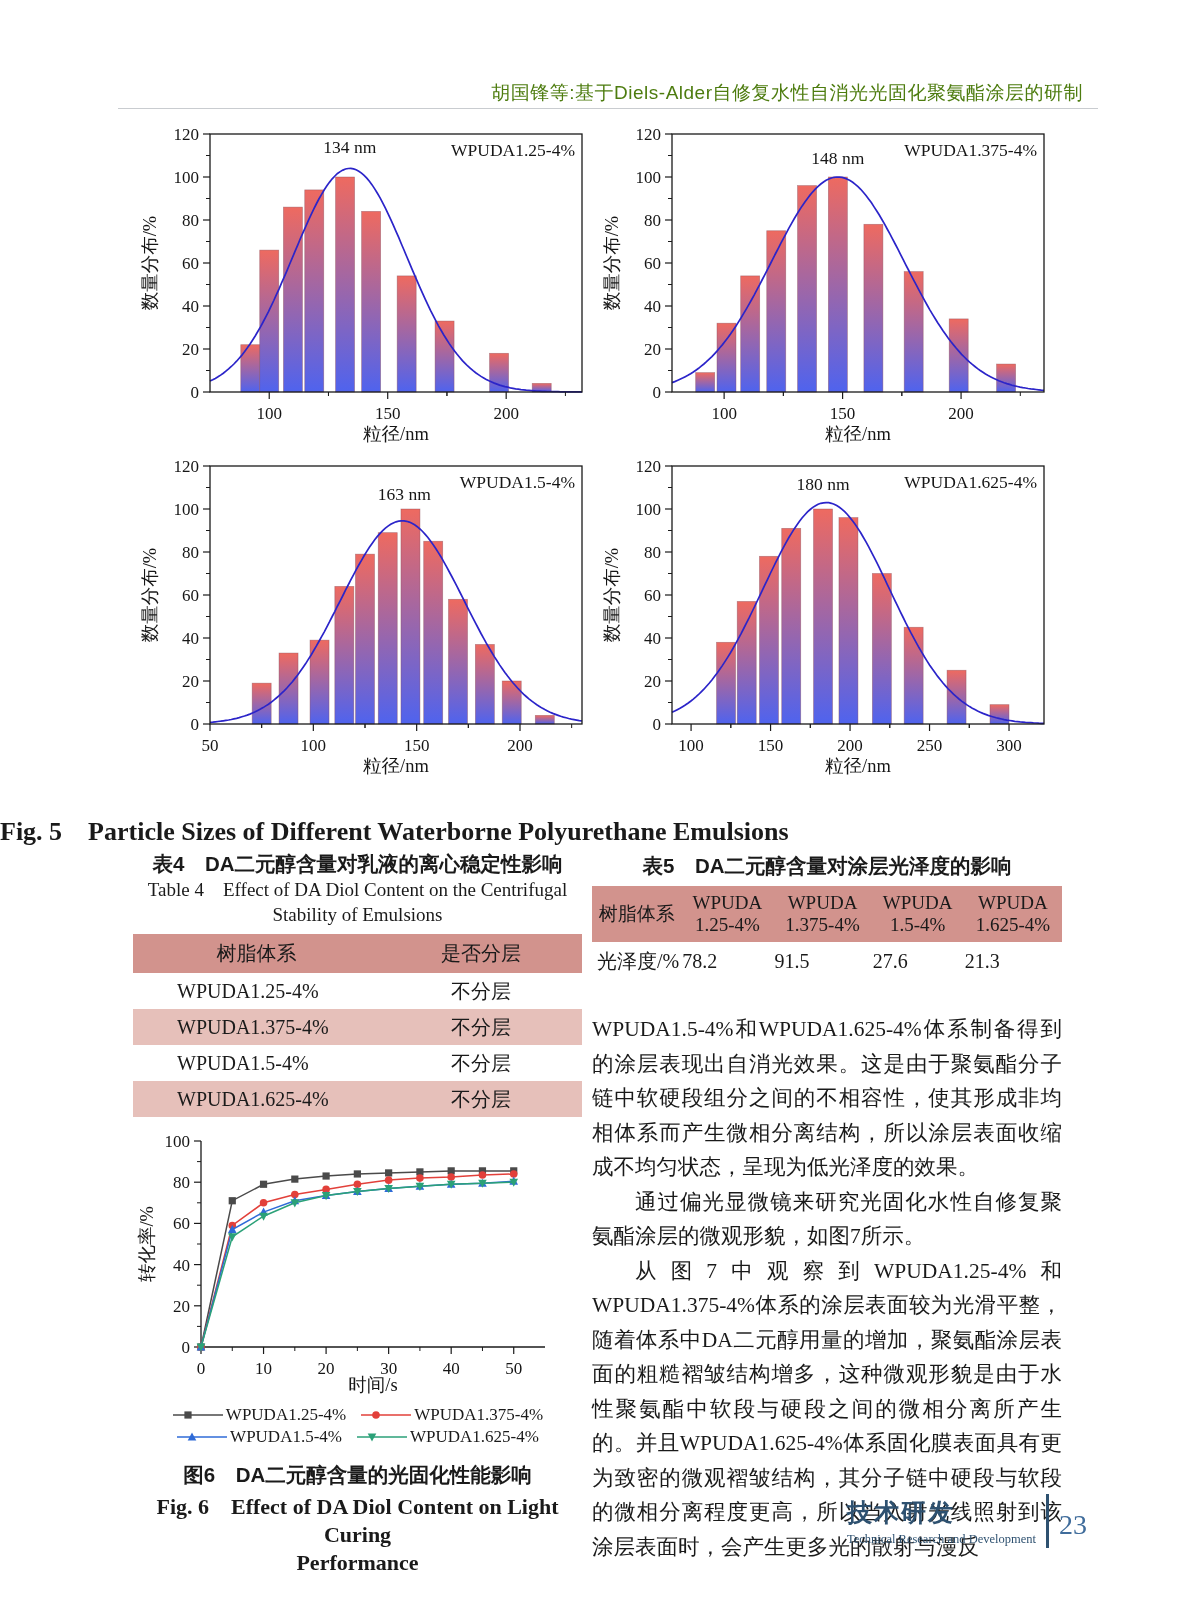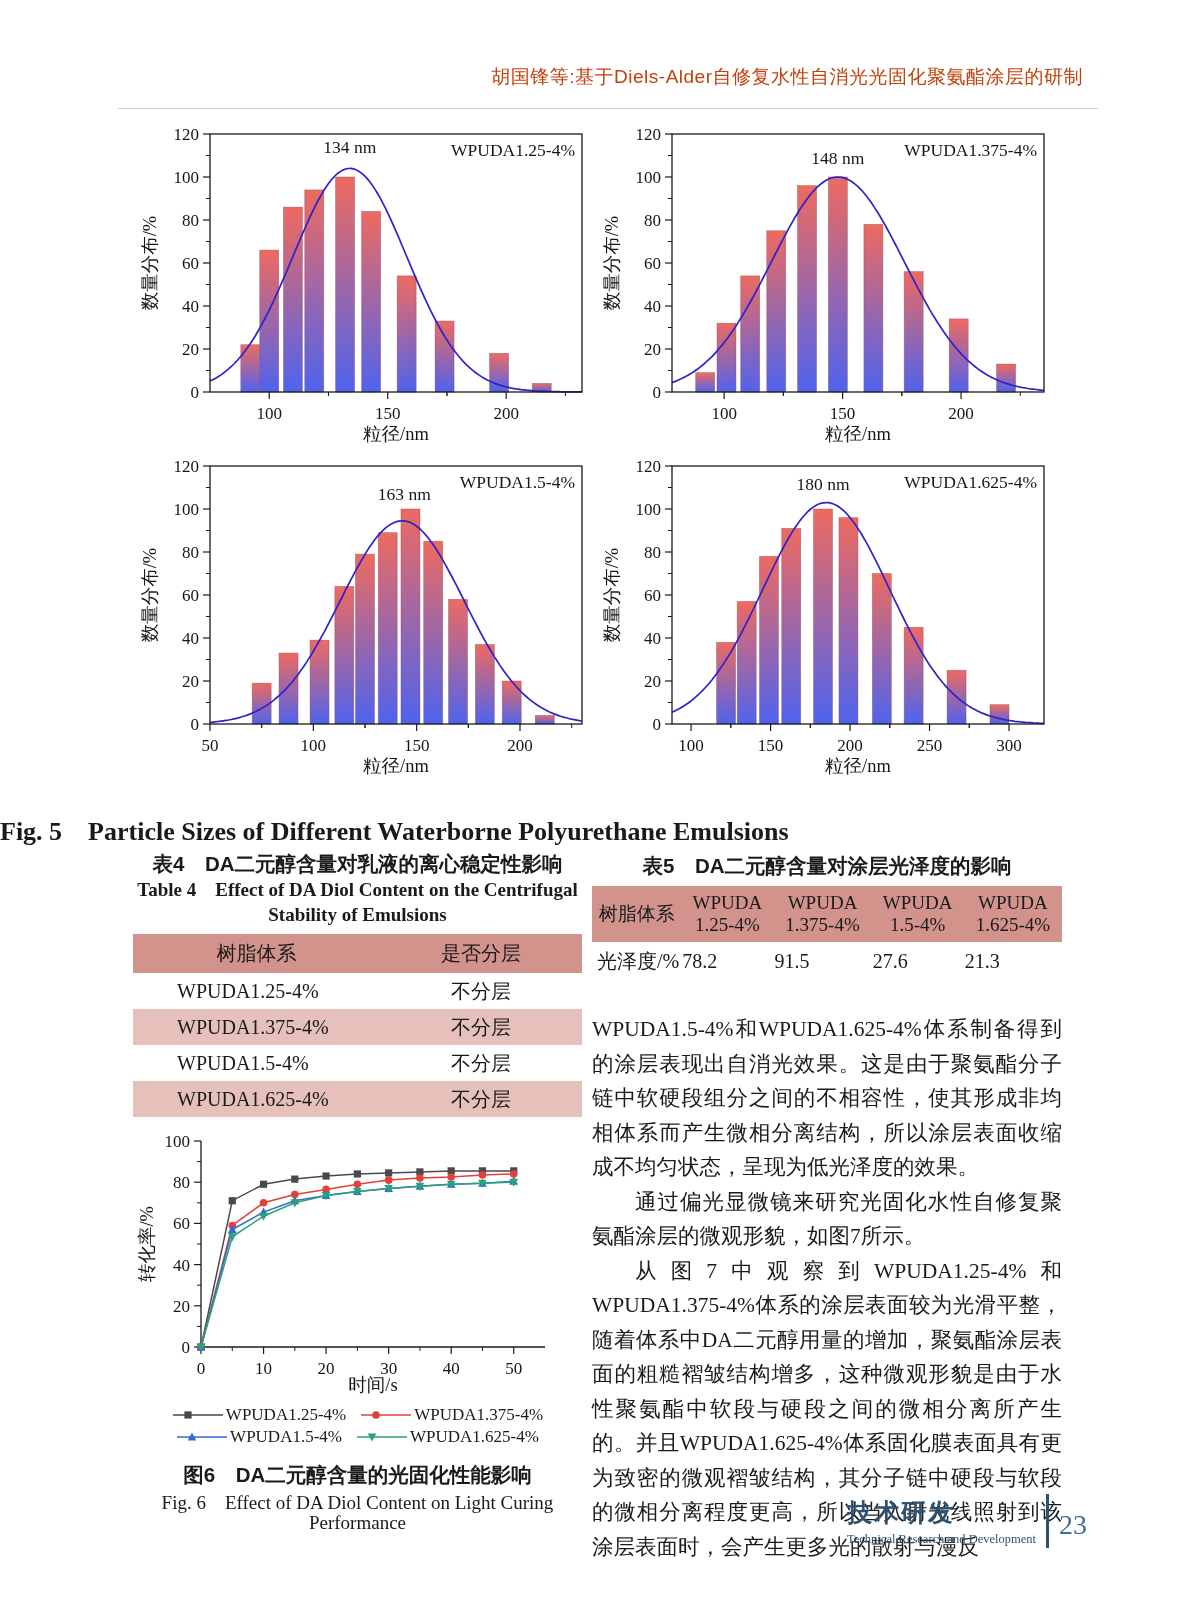--- a/index.html
+++ b/index.html
@@ -1,56 +1,56 @@
 <!DOCTYPE html>
 <html><head>
 <meta charset="utf-8">
 <style>
   html,body{margin:0;padding:0;background:#e8e8e8;}
   .page{position:relative;width:1187px;height:1600px;background:#ffffff;margin:0 auto;overflow:hidden;
         font-family:"Liberation Serif","DejaVu Serif",serif;color:#1a1a1a;}
   
-  .header-title{position:absolute;top:64px;right:104px;font-size:19px;color:#c2410c;
+  .header-title{position:absolute;top:80px;right:104px;font-size:19px;color:#4d7c0f;
                 font-family:"Liberation Sans","DejaVu Sans",sans-serif;letter-spacing:.5px;}
   .header-rule{position:absolute;top:108px;left:118px;width:980px;height:1px;background:#c9ccd0;}
   
   .fig5-grid{position:absolute;left:136px;top:120px;display:grid;grid-template-columns:462px 462px;grid-template-rows:332px 332px;}
   .chart-cell{width:462px;height:332px;}
   svg text{font-family:"Liberation Serif","DejaVu Serif",serif;fill:#161616;}
   .caption-cn{position:absolute;width:100%;text-align:center;font-family:"Liberation Sans","DejaVu Sans",sans-serif;
               font-weight:bold;font-size:21px;white-space:pre-wrap;}
   .caption-en{position:absolute;width:100%;text-align:left;font-weight:bold;font-size:26px;white-space:pre-wrap;}
   #fig5-cap-cn{top:786px;}
   #fig5-cap-en{top:814px;}
   
   .left-col{position:absolute;left:133px;top:850px;width:449px;}
   .right-col{position:absolute;left:592px;top:852px;width:470px;}
   .tbl-title-cn{text-align:center;font-family:"Liberation Sans","DejaVu Sans",sans-serif;font-weight:bold;
                 font-size:20.5px;white-space:pre-wrap;line-height:27px;}
-  .tbl-title-en{text-align:center;font-weight:bold;font-size:19px;line-height:25px;white-space:pre-wrap;}
+  .tbl-title-en{text-align:center;font-weight:normal;font-size:19px;line-height:25px;white-space:pre-wrap;}
   table{border-collapse:collapse;width:100%;margin-top:7px;}
   td,th{font-weight:normal;font-size:20px;}
   #table4 th{height:37px;}
   #table4 td{height:34px;}
   #table4 .c0{width:55%;}
   #table4 tbody .c0{padding-left:44px;text-align:left;}
   #table4 .c1{text-align:center;}
   #table4 thead th{text-align:center;}
   #table5 thead th{height:54px;text-align:center;font-size:19px;line-height:22px;}
   #table5 td{height:36px;font-size:20px;}
   #table5 td.rowlab{text-align:center;padding-left:4px;}
   
   .fig6-wrap{margin-top:8px;text-align:center;}
   .legend{margin-top:0;display:flex;flex-direction:column;align-items:center;gap:2px;
           font-size:17px;}
   .legend-row{display:flex;gap:14px;justify-content:center;}
   .legend-item{display:flex;align-items:center;gap:2px;white-space:nowrap;}
   .fig6-cap-cn{margin-top:14px;text-align:center;font-family:"Liberation Sans","DejaVu Sans",sans-serif;
                font-weight:bold;font-size:20.5px;white-space:pre-wrap;}
-  .fig6-cap-en{margin-top:4px;text-align:center;font-weight:normal;font-size:19px;line-height:20px;white-space:pre-wrap;}
+  .fig6-cap-en{margin-top:4px;text-align:center;font-weight:bold;font-size:22px;line-height:28px;white-space:pre-wrap;}
   
   .body-text{margin-top:32px;font-size:21.5px;line-height:34.5px;text-align:justify;}
   .body-text p{margin:0;}
   .body-text p.indent{text-indent:2em;}
   
   .footer{position:absolute;top:1494px;right:100px;display:flex;align-items:center;gap:10px;}
   .footer-text{text-align:left;}
   .footer-cn{font-family:"Liberation Sans","DejaVu Sans",sans-serif;font-weight:bold;font-size:25px;letter-spacing:2px;}
   .footer-en{font-size:12.5px;margin-top:3px;}
   .footer-bar{width:3px;height:54px;}

